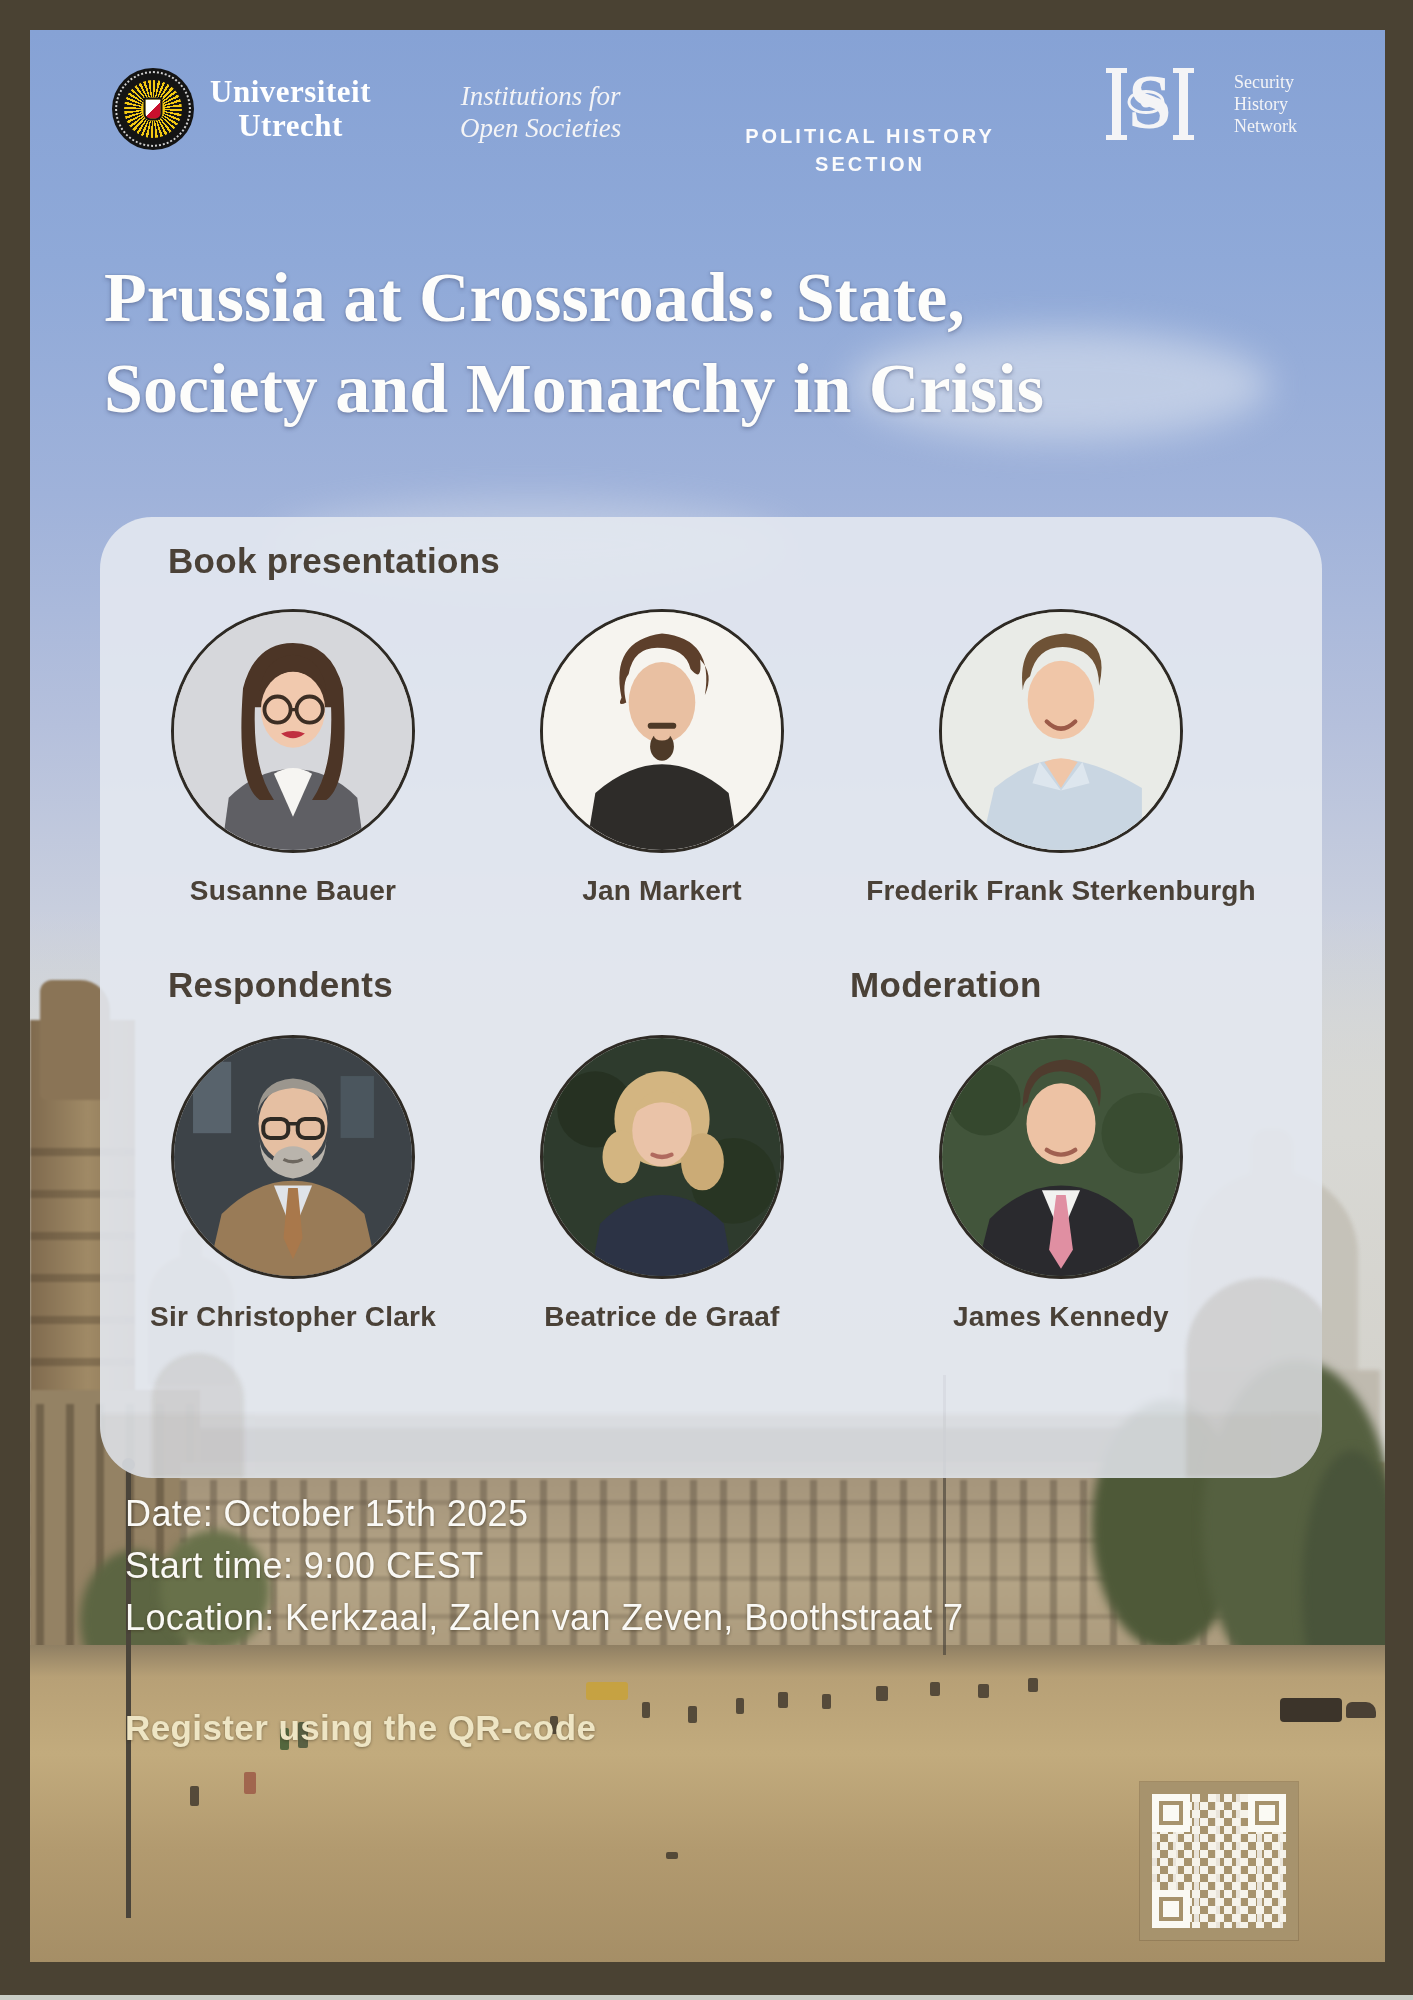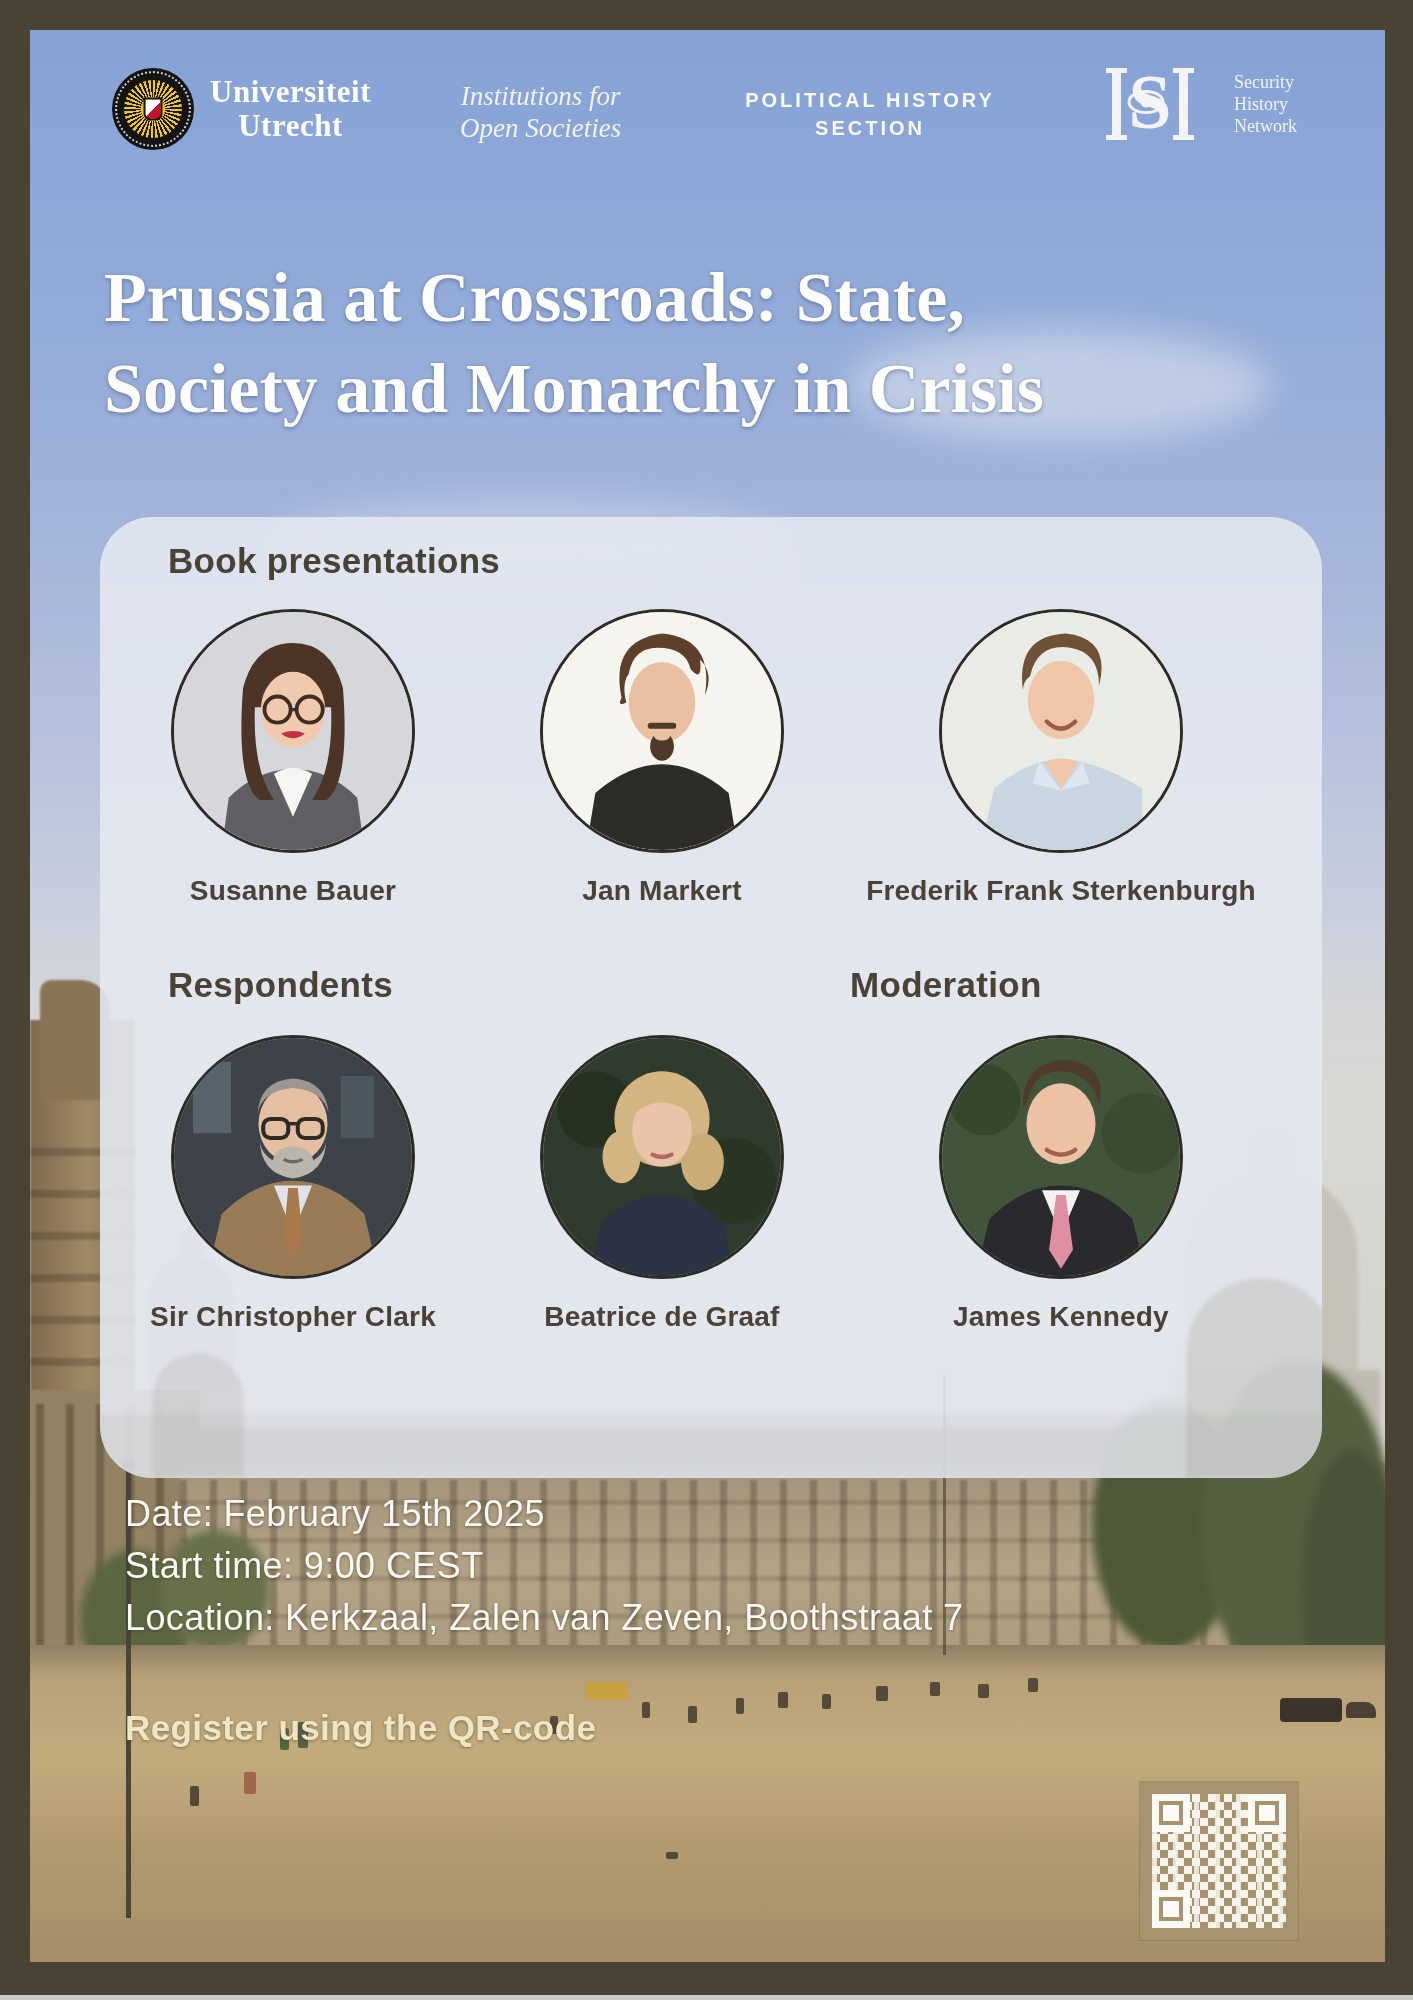--- a/index.html
+++ b/index.html
@@ -166,21 +166,21 @@
         <div>Universiteit</div>
         <div>Utrecht</div>
       </div>
     </div>
 
     <div class="hdr ios-block" style="position:absolute;text-align:center;">
       <div>Institutions for</div>
       <div>Open Societies</div>
     </div>
 
-    <div class="hdr phs-block" style="position:absolute;">
+    <div class="hdr phs-block" style="position:absolute;margin-top:36px;">
       <div>POLITICAL HISTORY</div>
       <div>SECTION</div>
     </div>
 
     <div class="hdr shn-block" style="position:absolute;">
       <svg width="96" height="88" viewBox="0 0 96 88">
         <g fill="#f4f4f6" font-family="Liberation Serif,serif">
           <rect x="10" y="8" width="9" height="72"></rect>
           <rect x="4" y="8" width="21" height="5"></rect>
             <rect x="4" y="75" width="21" height="5"></rect>
@@ -315,21 +315,21 @@
             <ellipse cx="50" cy="36" rx="14.5" ry="17" fill="#edc2a4"></ellipse>
             <path d="M34,30 Q33,10 52,9 Q70,11 66,29 Q64,15 50,14 Q38,14 36,27 Q34,28 34,30 Z" fill="#4f3c2e"></path>
             <path d="M44,47 Q50,51 56,47" stroke="#a06050" stroke-width="1.8" fill="none" stroke-linecap="round"></path>
           </svg>
         </div>
         <div class="pname">James Kennedy</div>
       </div>
     </div>
 
     <div class="details">
-      <div>Date: February 15th 2025</div>
+      <div>Date: October 15th 2025</div>
       <div>Start time: 9:00 CEST</div>
       <div>Location: Kerkzaal, Zalen van Zeven, Boothstraat 7</div>
     </div>
 
     <div class="register">Register using the QR-code</div>
 
     <div class="qr">
       <div class="qr-inner"></div>
       <div class="finder f-tl"></div>
       <div class="finder f-tr"></div>

